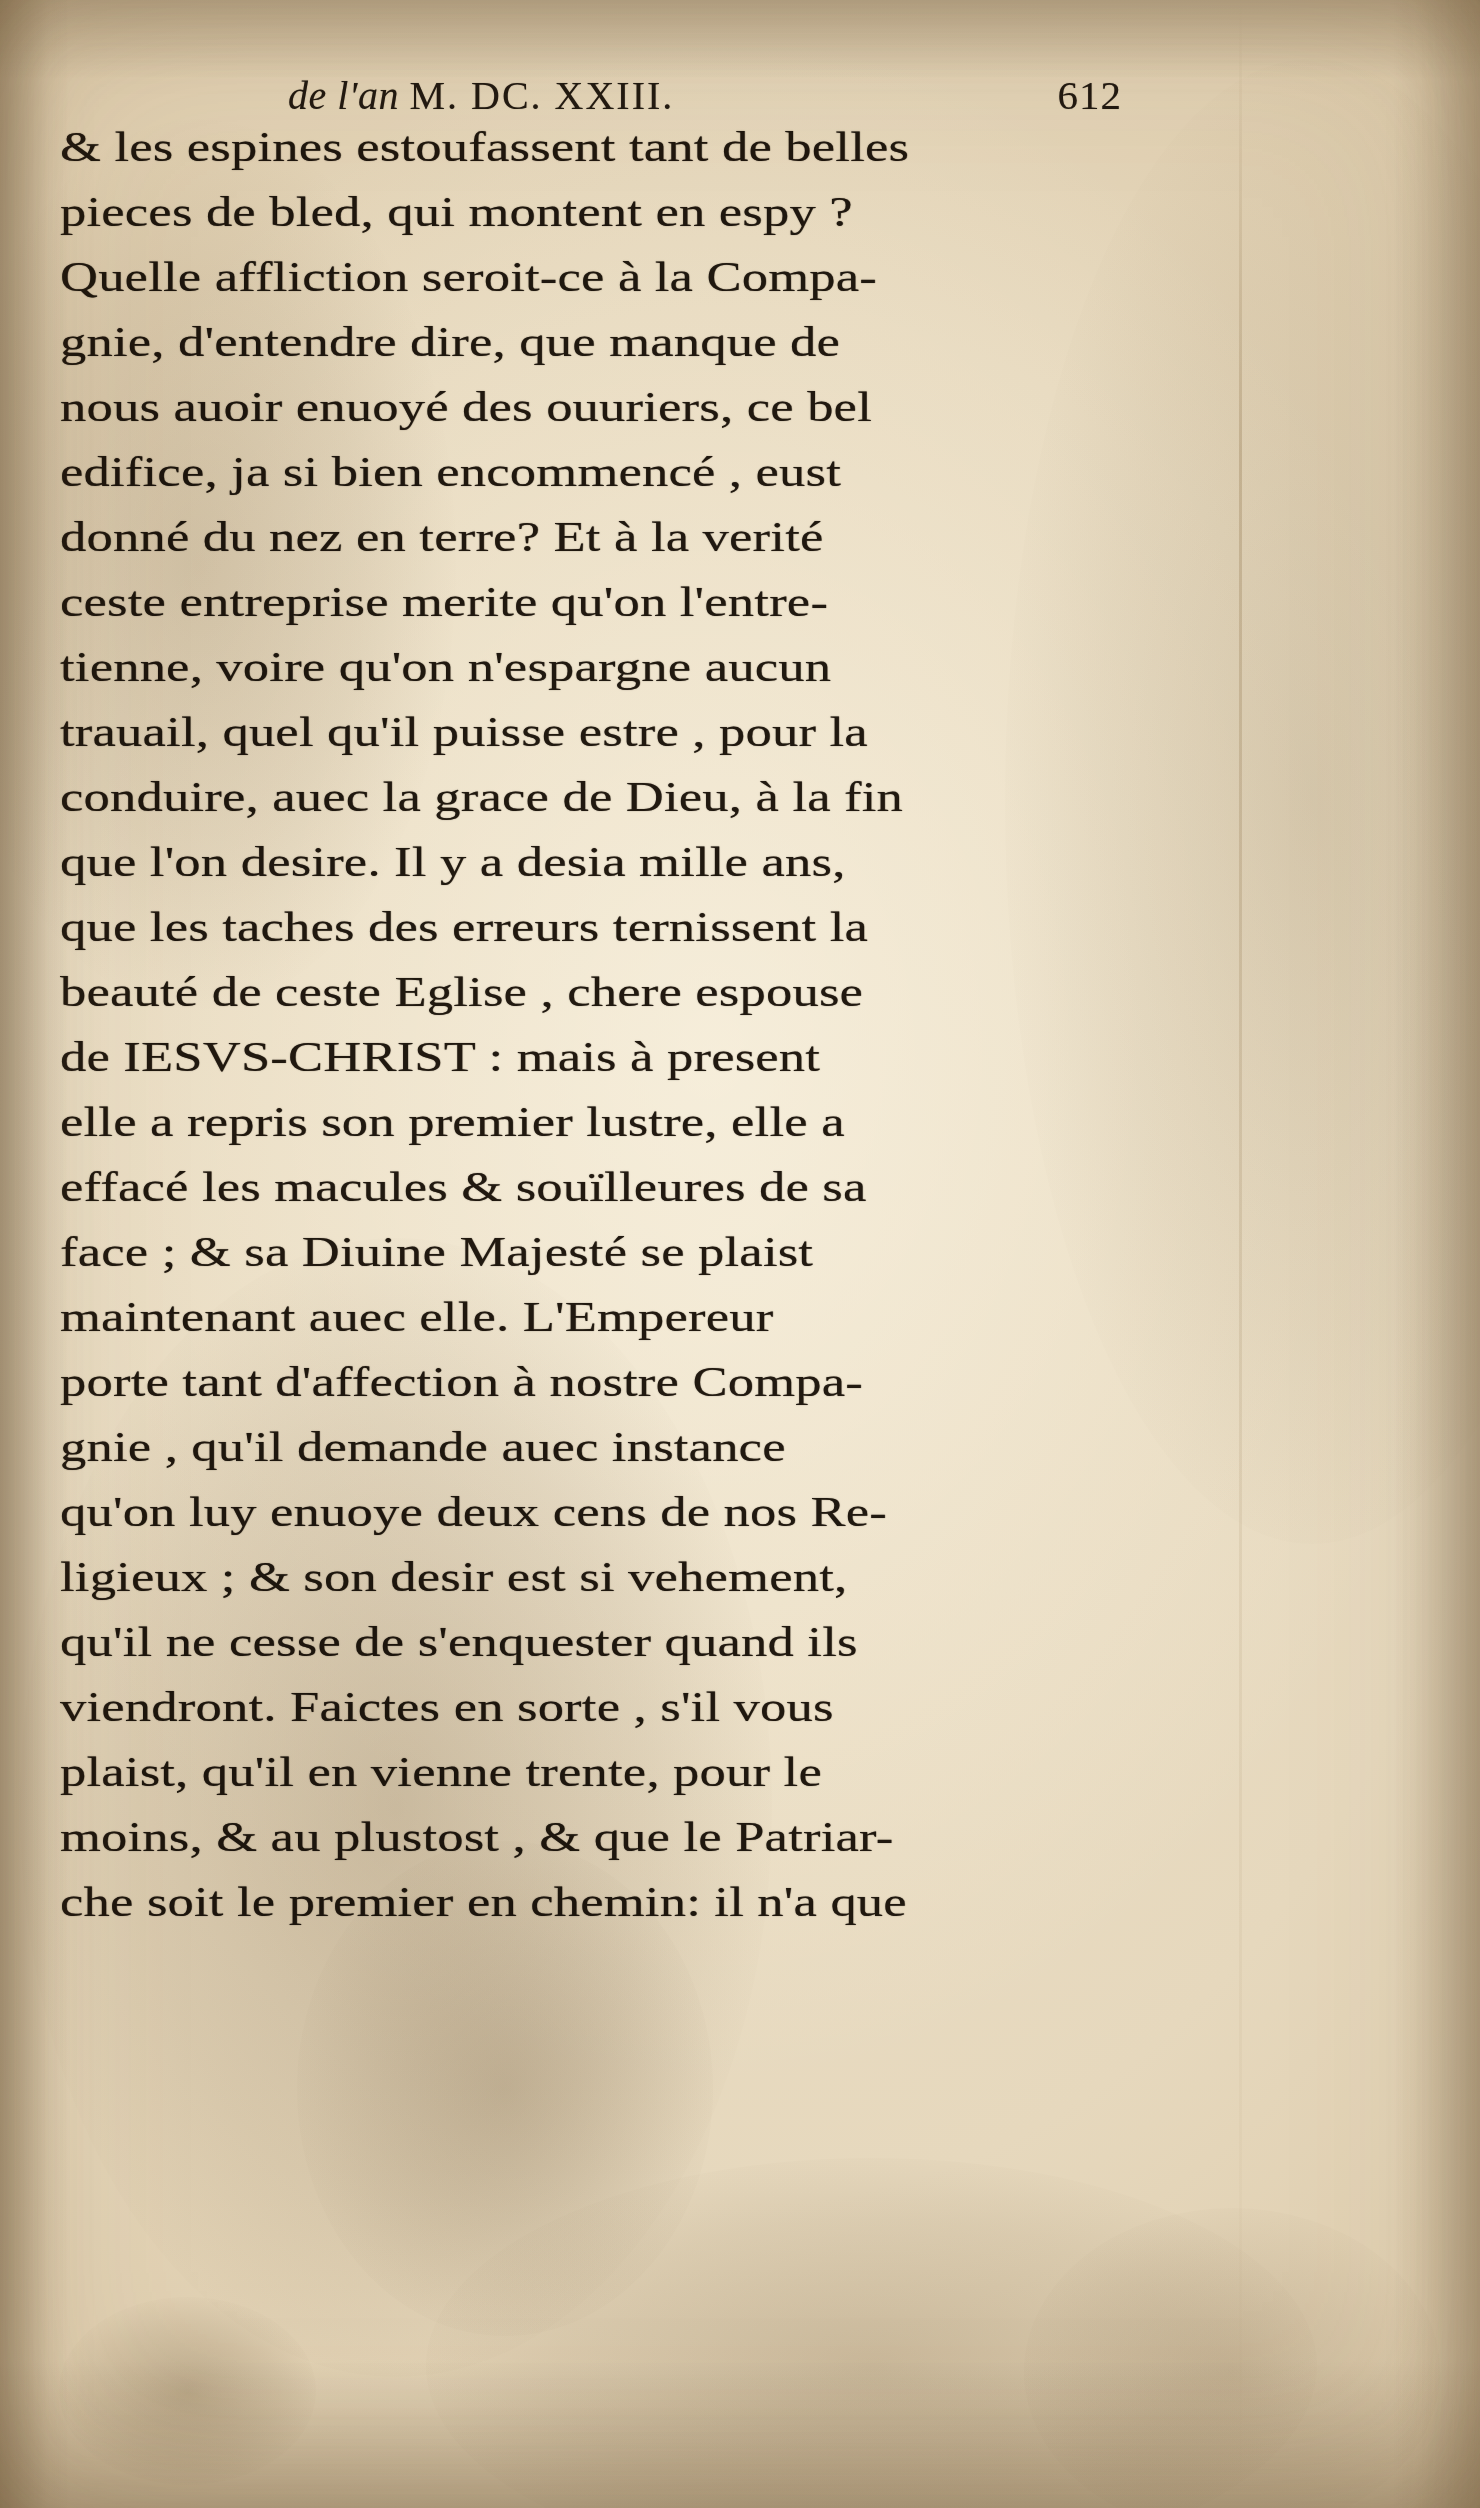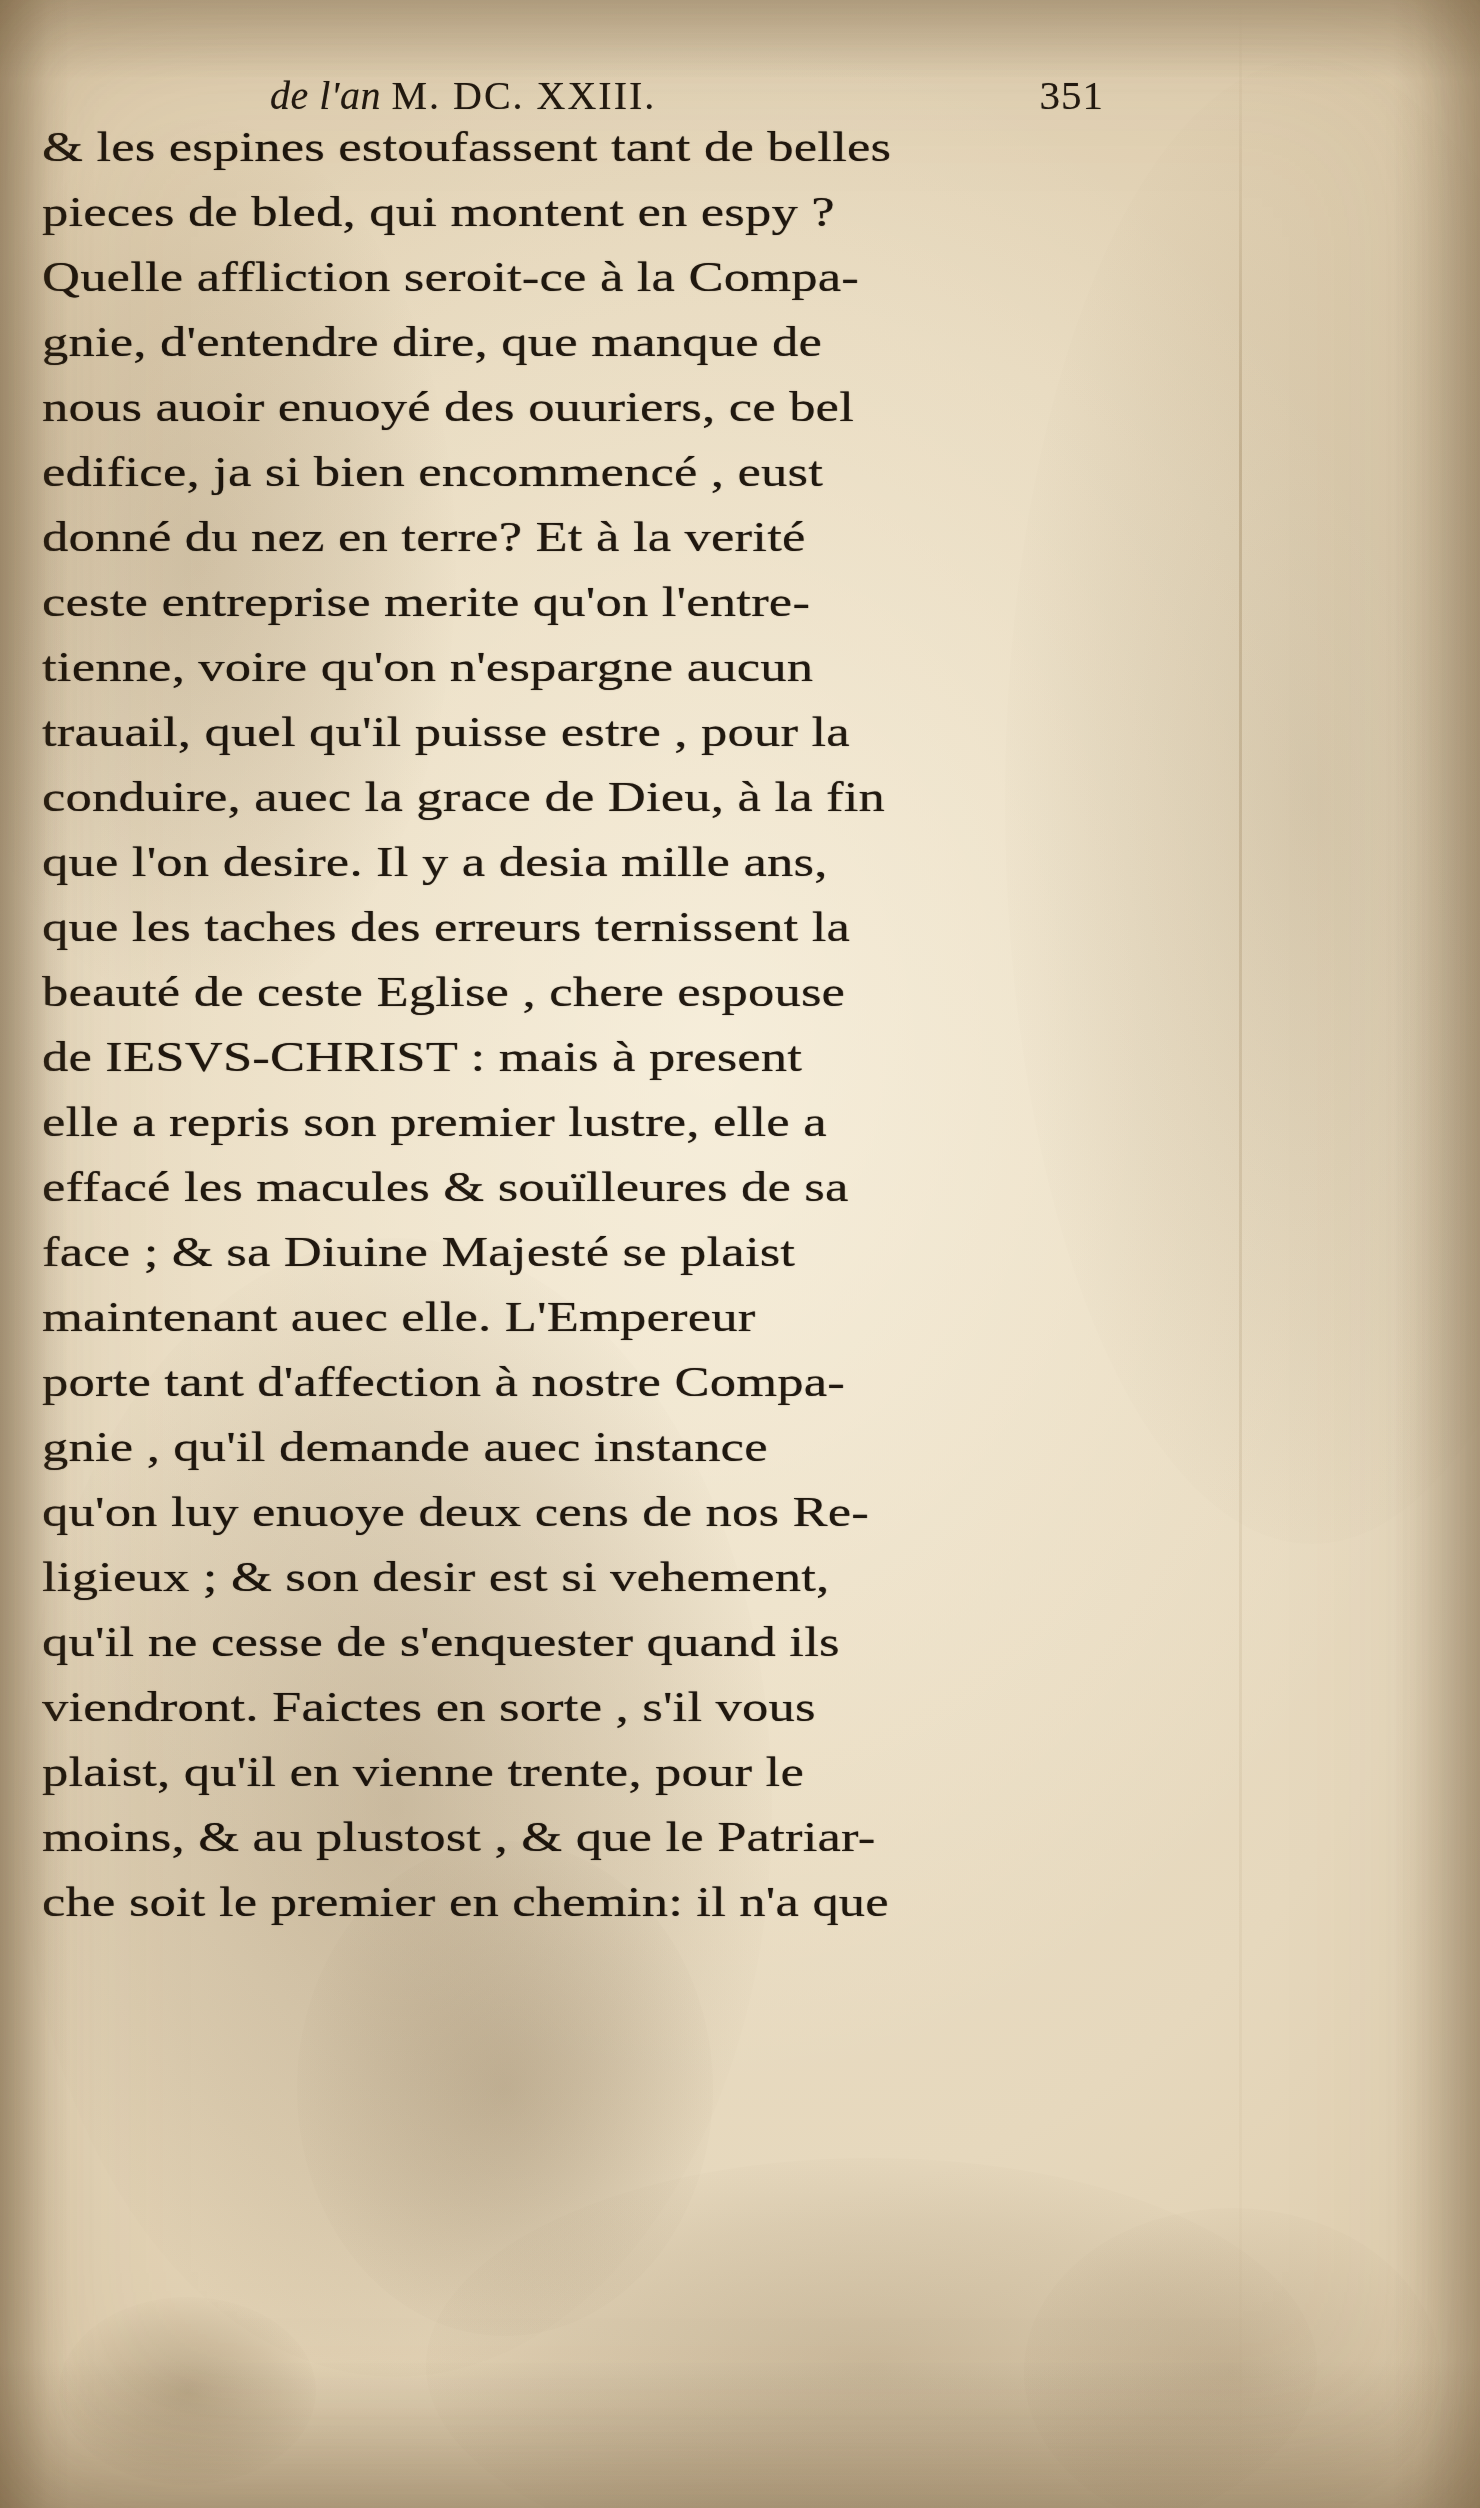--- a/index.html
+++ b/index.html
@@ -70,21 +70,21 @@
   
   .fold {
     position: absolute; right: 238px; top: 0; width: 3px; height: 100%;
     background: linear-gradient(to bottom, rgba(140,112,70,0.0), rgba(140,112,70,0.30) 18%, rgba(140,112,70,0.12) 60%, rgba(140,112,70,0.0));
     pointer-events: none;
   }
 
   
   #textblock {
     position: absolute;
-    left: 42px;
+    left: 60px;
     top: 71px;
     width: 1119px;
   }
 
   .running-head {
     display: flex;
     align-items: baseline;
     padding-left: 228px;
     margin-bottom: 6px;
     color: #241d16;
@@ -136,21 +136,21 @@
   <div class="stain s7"></div>
   <div class="fold"></div>
 
   <div id="textblock">
 
     <div class="running-head">
       <div class="rh-title">
         <span class="ital">de l'an</span>
         <span class="smallcaps">M. DC. XXIII.</span>
       </div>
-      <div class="rh-page">351</div>
+      <div class="rh-page">612</div>
     </div>
 
     <p class="body-line" style="display: block; white-space: nowrap; transform-origin: left top; transform: scaleX(1.22);">&amp; les espines estoufassent tant de belles</p>
     <p class="body-line" style="display: block; white-space: nowrap; transform-origin: left top; transform: scaleX(1.22);">pieces de bled, qui montent en espy ?</p>
     <p class="body-line" style="display: block; white-space: nowrap; transform-origin: left top; transform: scaleX(1.22);">Quelle affliction seroit-ce à la Compa-</p>
     <p class="body-line" style="display: block; white-space: nowrap; transform-origin: left top; transform: scaleX(1.22);">gnie, d'entendre dire, que manque de</p>
     <p class="body-line" style="display: block; white-space: nowrap; transform-origin: left top; transform: scaleX(1.22);">nous auoir enuoyé des ouuriers, ce bel</p>
     <p class="body-line" style="display: block; white-space: nowrap; transform-origin: left top; transform: scaleX(1.22);">edifice, ja si bien encommencé , eust</p>
     <p class="body-line" style="display: block; white-space: nowrap; transform-origin: left top; transform: scaleX(1.22);">donné du nez en terre? Et à la verité</p>
     <p class="body-line" style="display: block; white-space: nowrap; transform-origin: left top; transform: scaleX(1.22);">ceste entreprise merite qu'on l'entre-</p>

